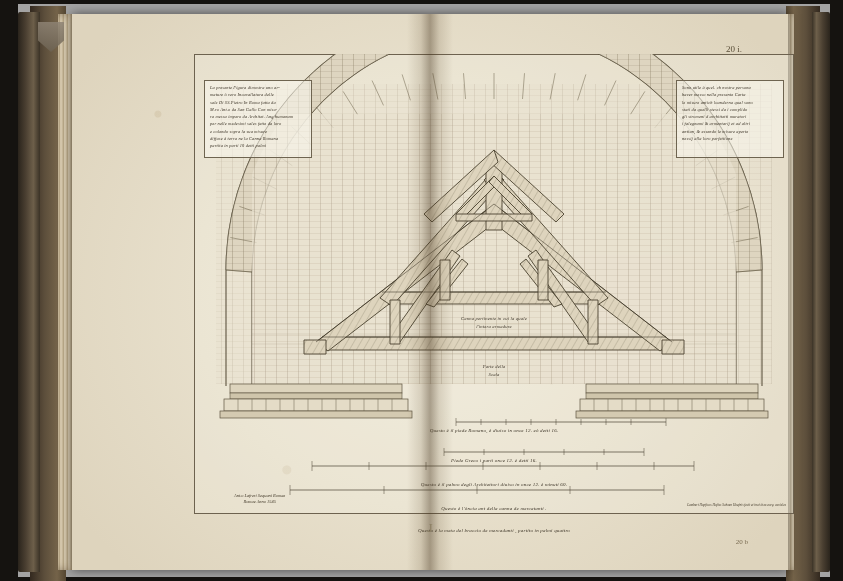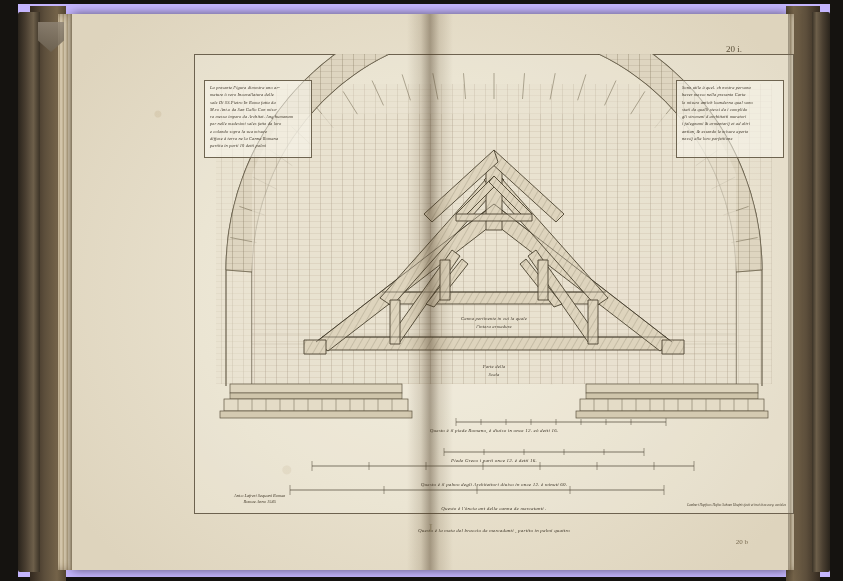--- a/index.html
+++ b/index.html
@@ -21,21 +21,21 @@
     background: #151310;
   }
 
   
   .book {
     position: absolute;
     left: 18px;
     top: 4px;
     width: 812px;
     height: 573px;
-    background: #c4b5fd;
+    background: #a3a3a3;
   }
 
   
   .left-edge {
     position: absolute;
     left: 0px;
     top: 8px;
     width: 22px;
     height: 560px;
     background: linear-gradient(90deg,#2a241c 0%, #4a3f31 35%, #6d5f4a 70%, #3a3226 100%);

